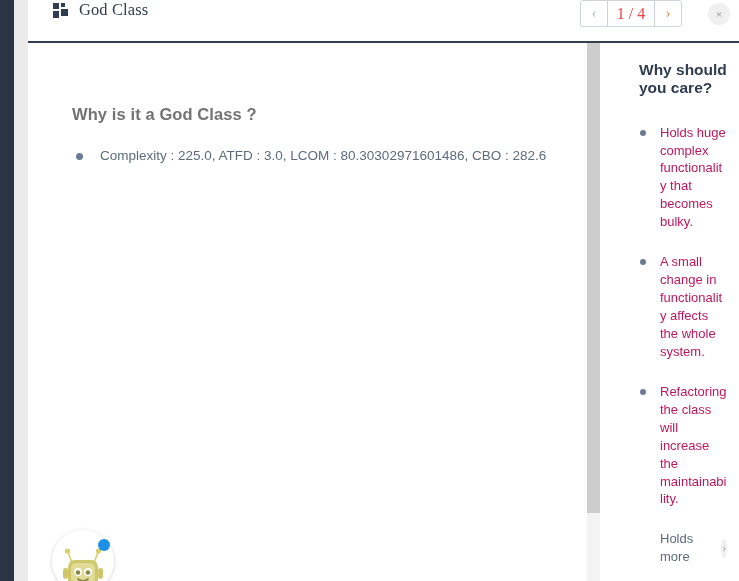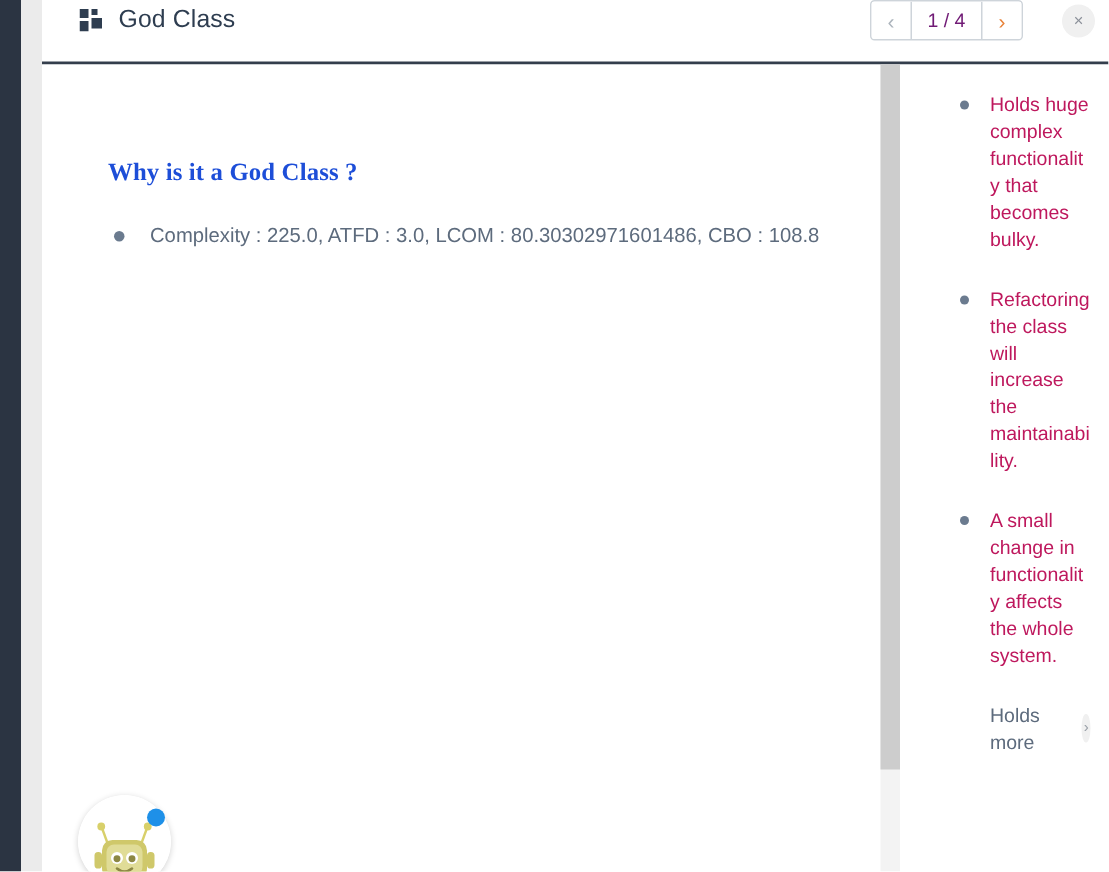--- a/index.html
+++ b/index.html
@@ -42,22 +42,23 @@
 
   
   .header {
     position: absolute;
     left: 28px;
     top: 0;
     right: 0;
     height: 27px;
     background: #ffffff;
     display: flex;
-    align-items: center;
+    align-items: flex-start;
     box-sizing: border-box;
+    font-family: Liberation Serif, serif;
   }
   .header-left {
     display: flex;
     align-items: center;
     gap: 11px;
     padding-left: 25px;
   }
   .grid-icon {
     width: 15px;
     height: 15px;
@@ -99,22 +100,22 @@
     cursor: pointer;
     user-select: none;
   }
   .pager-btn.prev { color: #adb5bd; border-right: 1px solid #ced4da; }
   .pager-btn.next { color: #e8833a; border-left: 1px solid #ced4da; }
   .pager-label {
     min-width: 38px;
     display: flex;
     align-items: center;
     justify-content: center;
-    font-size: 13px;
-    color: #701a75;
+    font-size: 16px;
+    color: #ef4444;
     padding: 0 4px;
     white-space: nowrap;
   }
   .close-btn {
     width: 22px;
     height: 22px;
     border-radius: 50%;
     background: #f0f0f0;
     color: #8a8f98;
     font-size: 11px;
@@ -152,24 +153,23 @@
     background: #ffffff;
     box-sizing: border-box;
     overflow: hidden;
   }
   .main-inner {
     padding: 62px 40px 0 44px;
   }
   .main-heading {
     font-size: 16.5px;
     font-weight: bold;
-    color: #1d4ed8;
+    color: #737373;
     margin: 0 0 22px 0;
     letter-spacing: .1px;
-    font-family: Liberation Serif, serif;
   }
   .main-list {
     list-style: none;
     margin: 0;
     padding: 0;
   }
   .main-list li {
     position: relative;
     padding-left: 28px;
     font-size: 13.5px;
@@ -331,33 +331,34 @@
     </div>
   </div>
   <div class="header-rule"></div>
 
   <div class="body-area">
 
     <div class="main-panel">
       <div class="main-inner">
         <h2 class="main-heading">Why is it a God Class ?</h2>
         <ul class="main-list">
-          <li>Complexity : 225.0, ATFD : 3.0, LCOM : 80.30302971601486, CBO : 108.8</li>
+          <li>Complexity : 225.0, ATFD : 3.0, LCOM : 80.30302971601486, CBO : 282.6</li>
         </ul>
       </div>
     </div>
 
     <div class="scroll-track"></div>
     <div class="scroll-thumb"></div>
 
     <div class="side-panel">
+      <h3 class="side-heading">Why should you care?</h3>
       <ul class="side-list">
         <li>Holds huge complex functionality that becomes bulky.</li>
+        <li>A small change in functionality affects the whole system.</li>
         <li>Refactoring the class will increase the maintainability.</li>
-        <li>A small change in functionality affects the whole system.</li>
       </ul>
       <div class="read-more-row">
         <span class="read-more-text">Holds more</span>
         <span class="read-more-btn">›</span>
       </div>
     </div>
   </div>
 
   <div class="bot-avatar">
     <svg width="62" height="62" viewBox="0 0 62 62" xmlns="http://www.w3.org/2000/svg">

